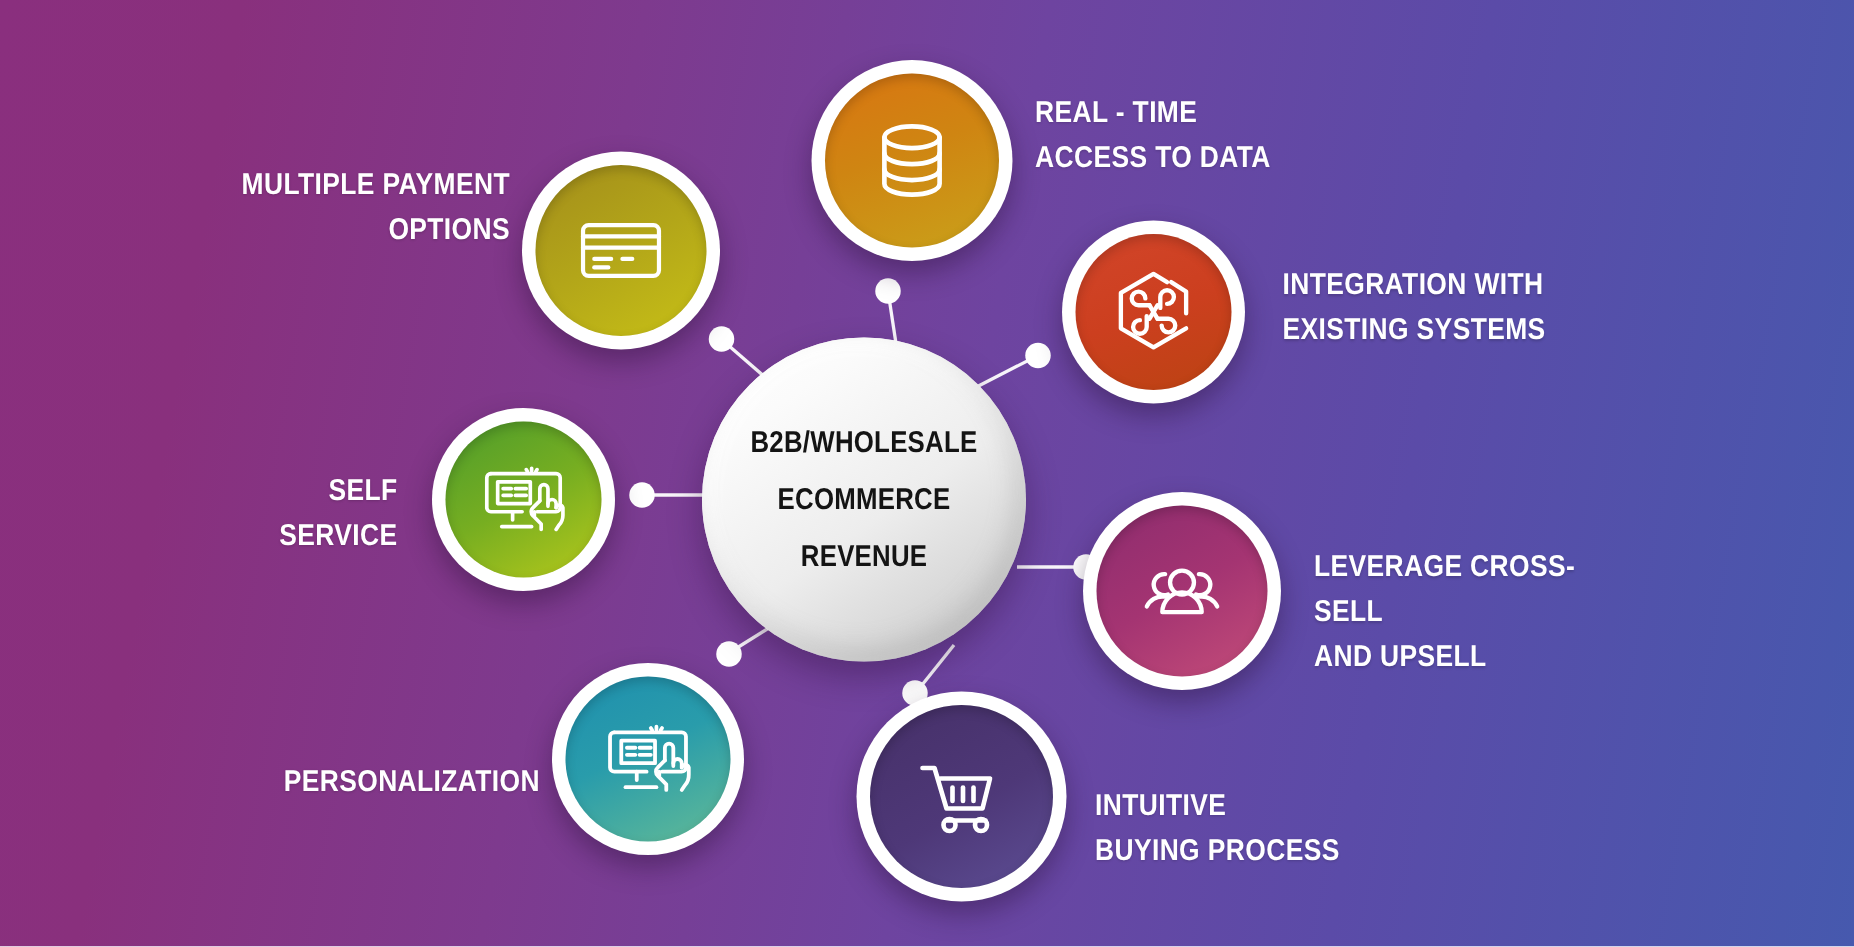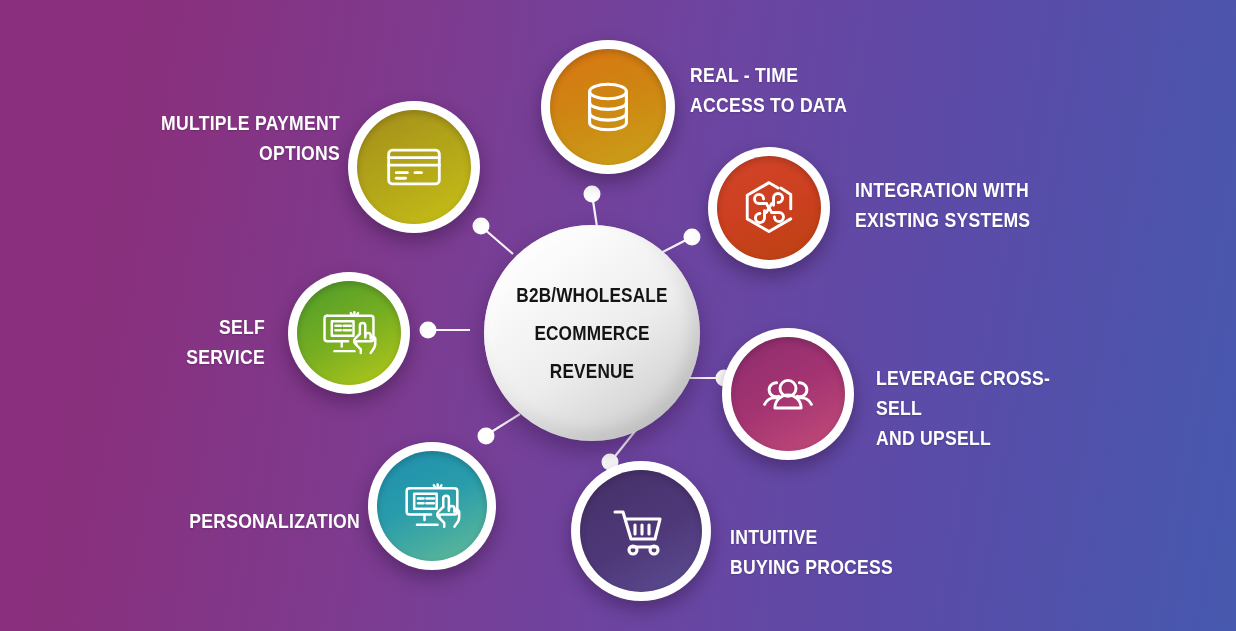--- a/index.html
+++ b/index.html
@@ -14,21 +14,21 @@
     background: linear-gradient(100deg, #8a2f7e 0%, #89307d 12%, #7e3a8e 32%, #6e44a0 52%, #5b4ba8 74%, #4659ae 100%);
     overflow: hidden;
   }
 
   
   svg.links { position: absolute; inset: 0; width: 1236px; height: 631px; }
 
   
   .hub {
     position: absolute;
-    left: 484px; top: 225px;
+    left: 468px; top: 225px;
     width: 216px; height: 216px;
     border-radius: 50%;
     background: linear-gradient(145deg, #ffffff 0%, #fbfbfb 22%, #ededed 55%, #d6d6d6 80%, #c9c9c9 100%);
     box-shadow: 0 10px 22px rgba(40,10,50,0.35),
                 inset -6px -8px 16px rgba(150,150,150,0.35),
                 inset 5px 6px 14px rgba(255,255,255,0.9);
     display: flex; flex-direction: column;
     align-items: center; justify-content: center;
     text-align: center;
   }

